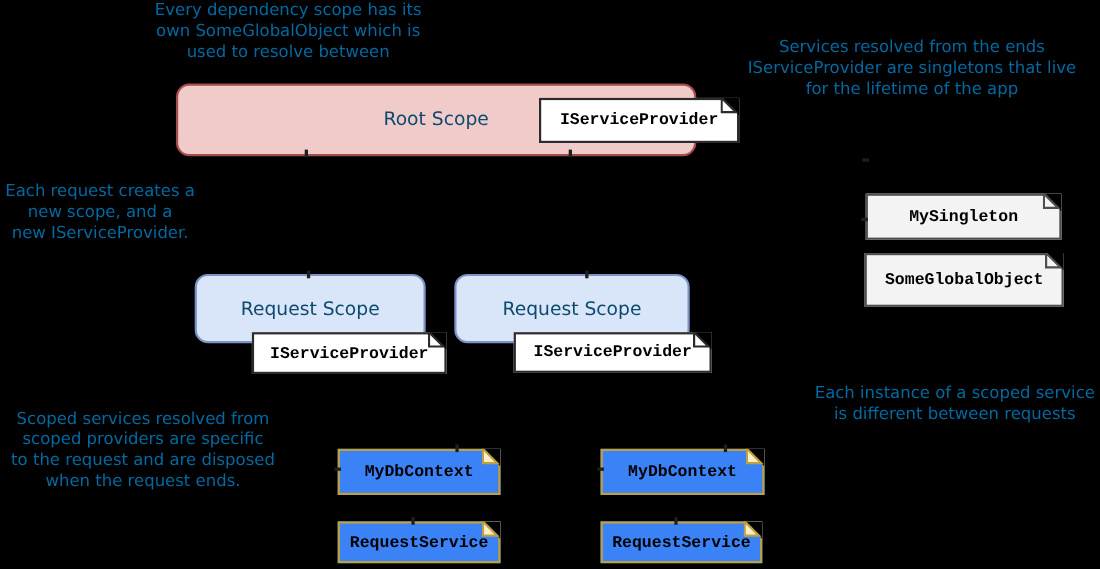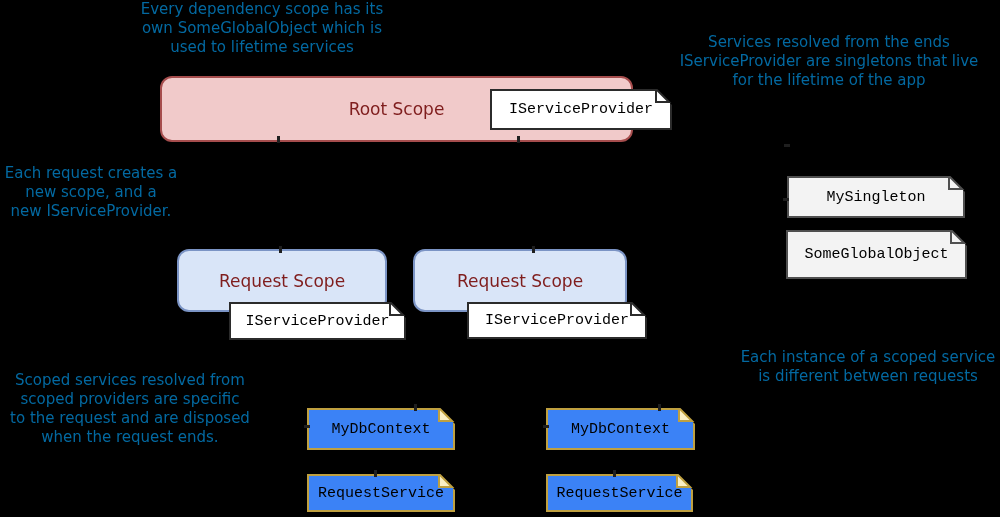--- a/index.html
+++ b/index.html
@@ -19,34 +19,34 @@
   }
   .red-note span { display:block; white-space:nowrap; }
 
   .scope {
     position:absolute;
     box-sizing:border-box;
     border:2px solid;
     border-radius:12px;
     display:flex; align-items:center; justify-content:center;
     font-size:17px;
-    color:#7f1d1d;
+    color:#0c4a6e;
   }
   .scope.root { left:160px; top:76px; width:473px; height:66px; background:#f1caca; border-color:#a64d4d; }
   .scope.req  { background:#d9e5f8; border-color:#7b94c5; }
   .scope.req1 { left:177px; top:249px; width:210px; height:63px; }
   .scope.req2 { left:413px; top:249px; width:214px; height:63px; }
 
   .note {
     position:absolute;
     box-sizing:border-box;
     border:2px solid;
     display:flex; align-items:center; justify-content:center;
     font-family:"Liberation Mono", monospace;
-    font-weight:normal;
+    font-weight:bold;
     font-size:15px;
     color:#000000;
     letter-spacing:0;
   }
   .note .fold { position:absolute; top:-2px; right:-2px; }
   .note-white  { background:#ffffff; border-color:#2b2b2b; }
   .note-white  .flap { fill:#ffffff; stroke:#2b2b2b; }
   .note-gray   { background:#f3f3f3; border-color:#4f4f4f;margin-top:48px; }
   .note-gray   .flap { fill:#f3f3f3; stroke:#4f4f4f; }
   .note-yellow { background:#3b82f6; border-color:#bfa040; }
@@ -54,21 +54,21 @@
   .flap { stroke-width:2; }
 
   .tick { position:absolute; width:3px; height:7px; background:#1f1f1f; }
 </style>
 </head>
 <body>
 
 <div class="red-note" style="left:96px; top:0px; width:332px;">
   <span>Every dependency scope has its</span>
   <span>own SomeGlobalObject which is</span>
-  <span>used to lifetime services</span>
+  <span>used to resolve between</span>
 </div>
 
 <div class="red-note" style="left:663px; top:33px; width:332px;">
   <span>Services resolved from the ends</span>
   <span>IServiceProvider are singletons that live</span>
   <span>for the lifetime of the app</span>
 </div>
 
 <div class="red-note" style="left:-12px; top:164px; width:206px;">
   <span>Each request creates a</span>

